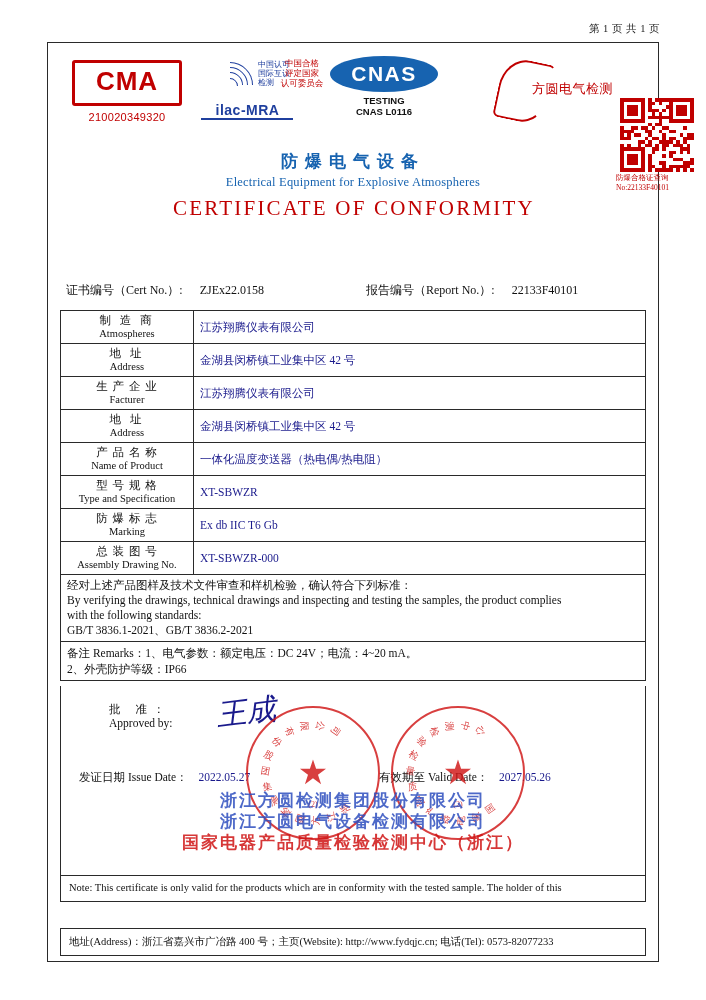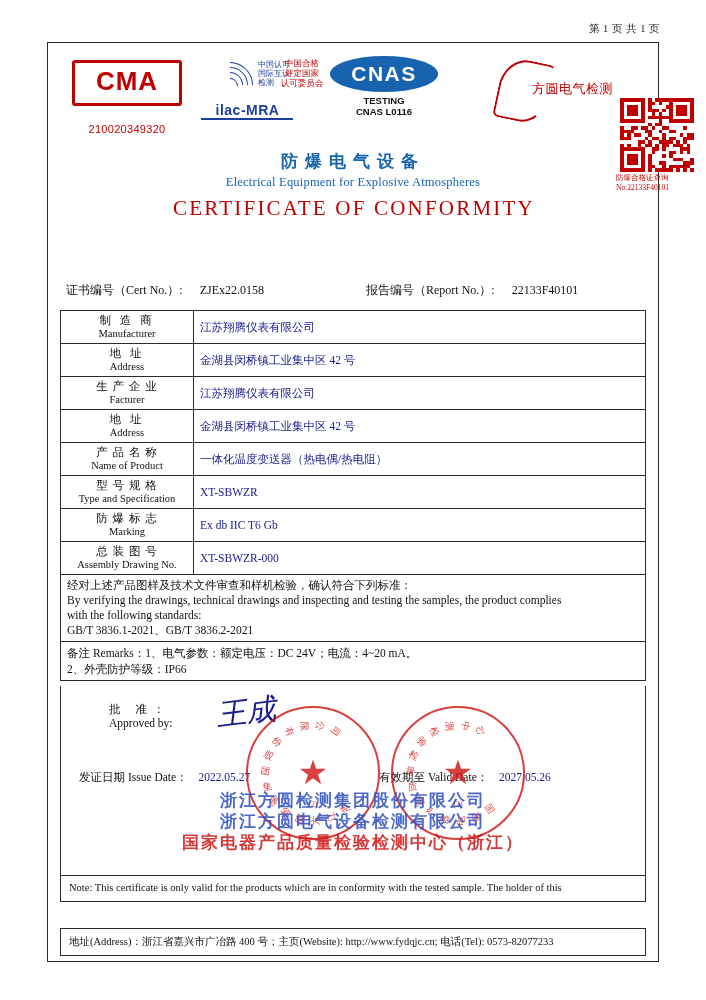--- a/index.html
+++ b/index.html
@@ -71,21 +71,21 @@
     font-weight: bold;
     font-size: 26px;
     color: #c00000;
     line-height: 36px;
     letter-spacing: 1px;
   }
   .cma-num {
     font-family: "Liberation Sans", sans-serif;
     font-size: 11px;
     color: #c00000;
-    margin-top: 17px;
+    margin-top: 5px;
     letter-spacing: 0.3px;
   }
 
   .ilac-logo {
     position: absolute;
     left: 135px;
     top: 6px;
     width: 105px;
     text-align: center;
   }
@@ -744,21 +744,21 @@
       <span class="lbl">报告编号（Report No.）:</span>
       <span class="num-val">22133F40101</span>
     </div>
   </div>
 
   <table class="tbl">
     <tbody>
         <tr>
       <td class="key">
         <div class="k-cn">制 造 商</div>
-        <div class="k-en">Manufacturer</div>
+        <div class="k-en">Atmospheres</div>
       </td>
       <td class="val">江苏翔腾仪表有限公司</td>
     </tr>
     <tr>
       <td class="key">
         <div class="k-cn">地 址</div>
         <div class="k-en">Address</div>
       </td>
       <td class="val">金湖县闵桥镇工业集中区 42 号</td>
     </tr>

